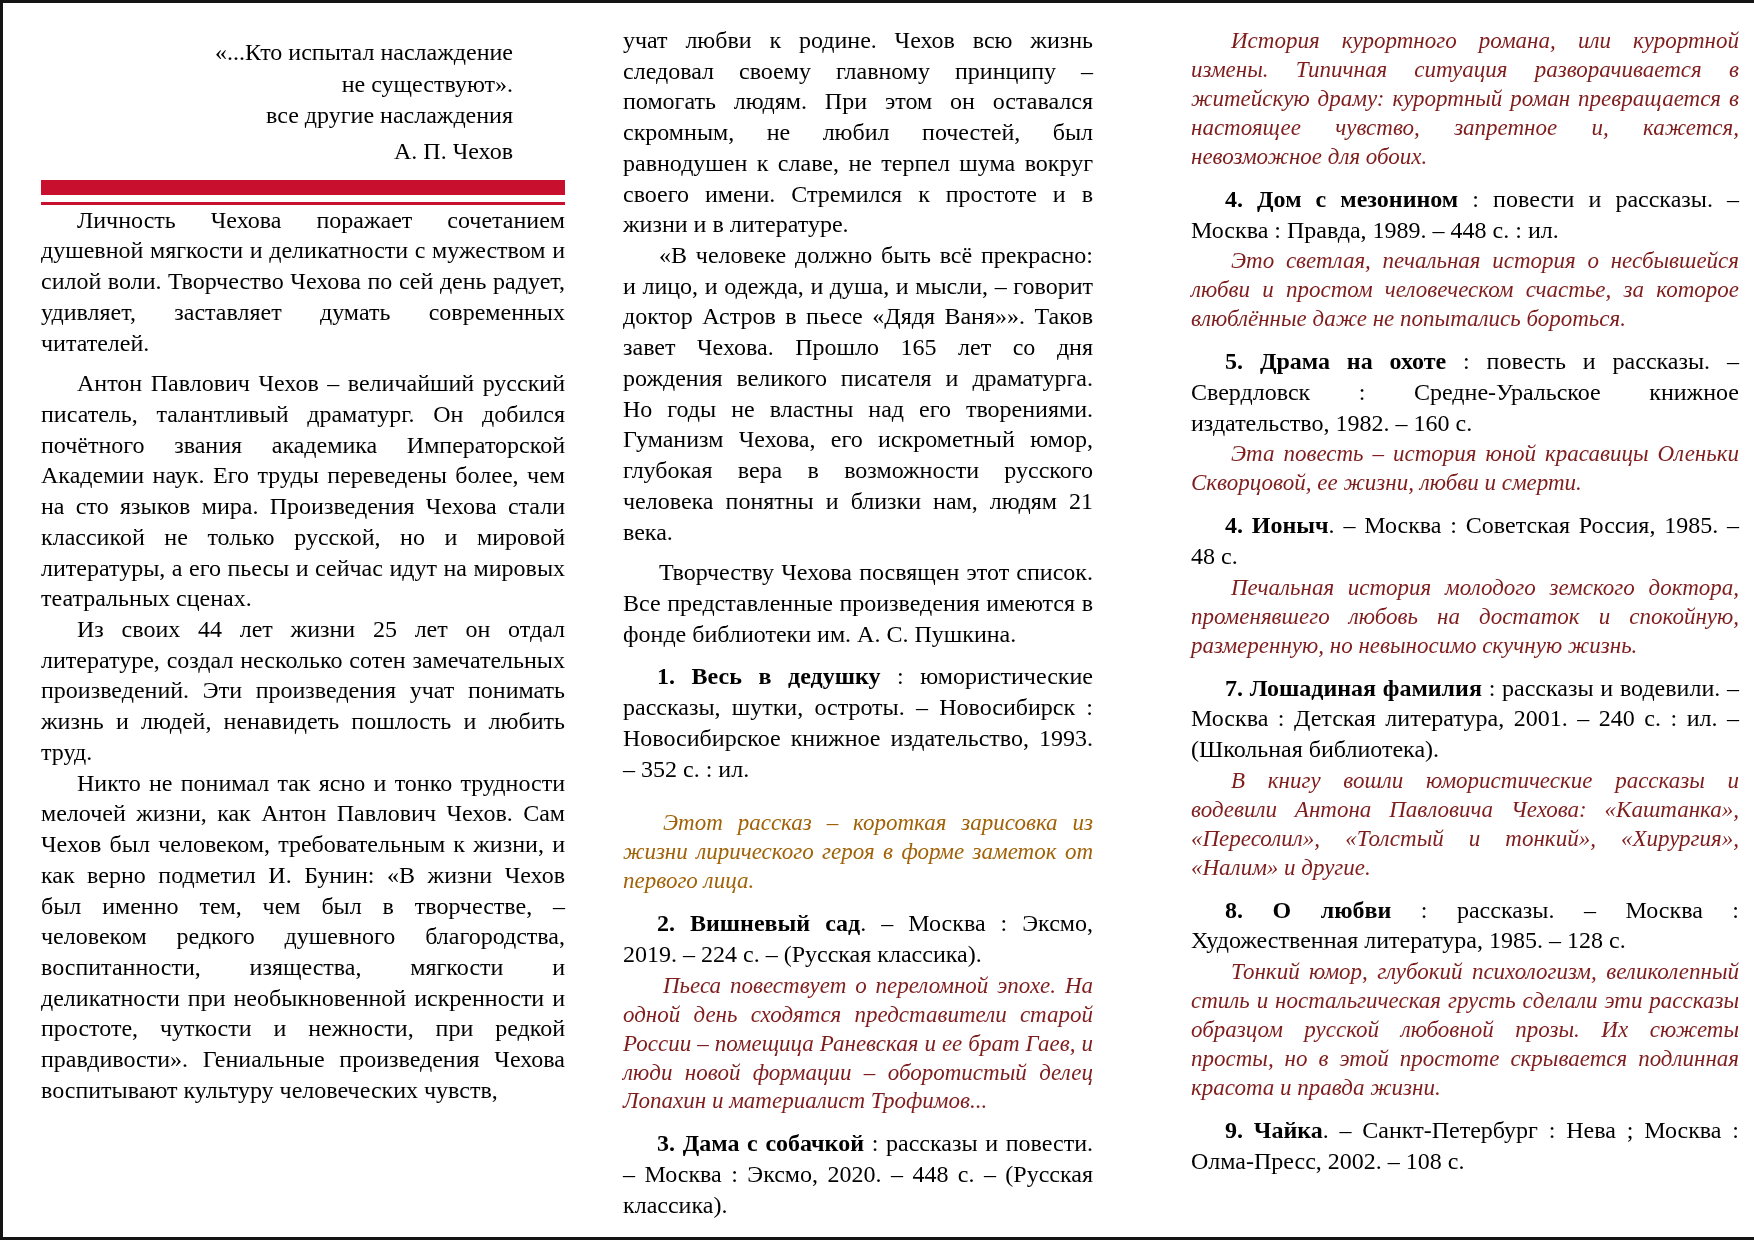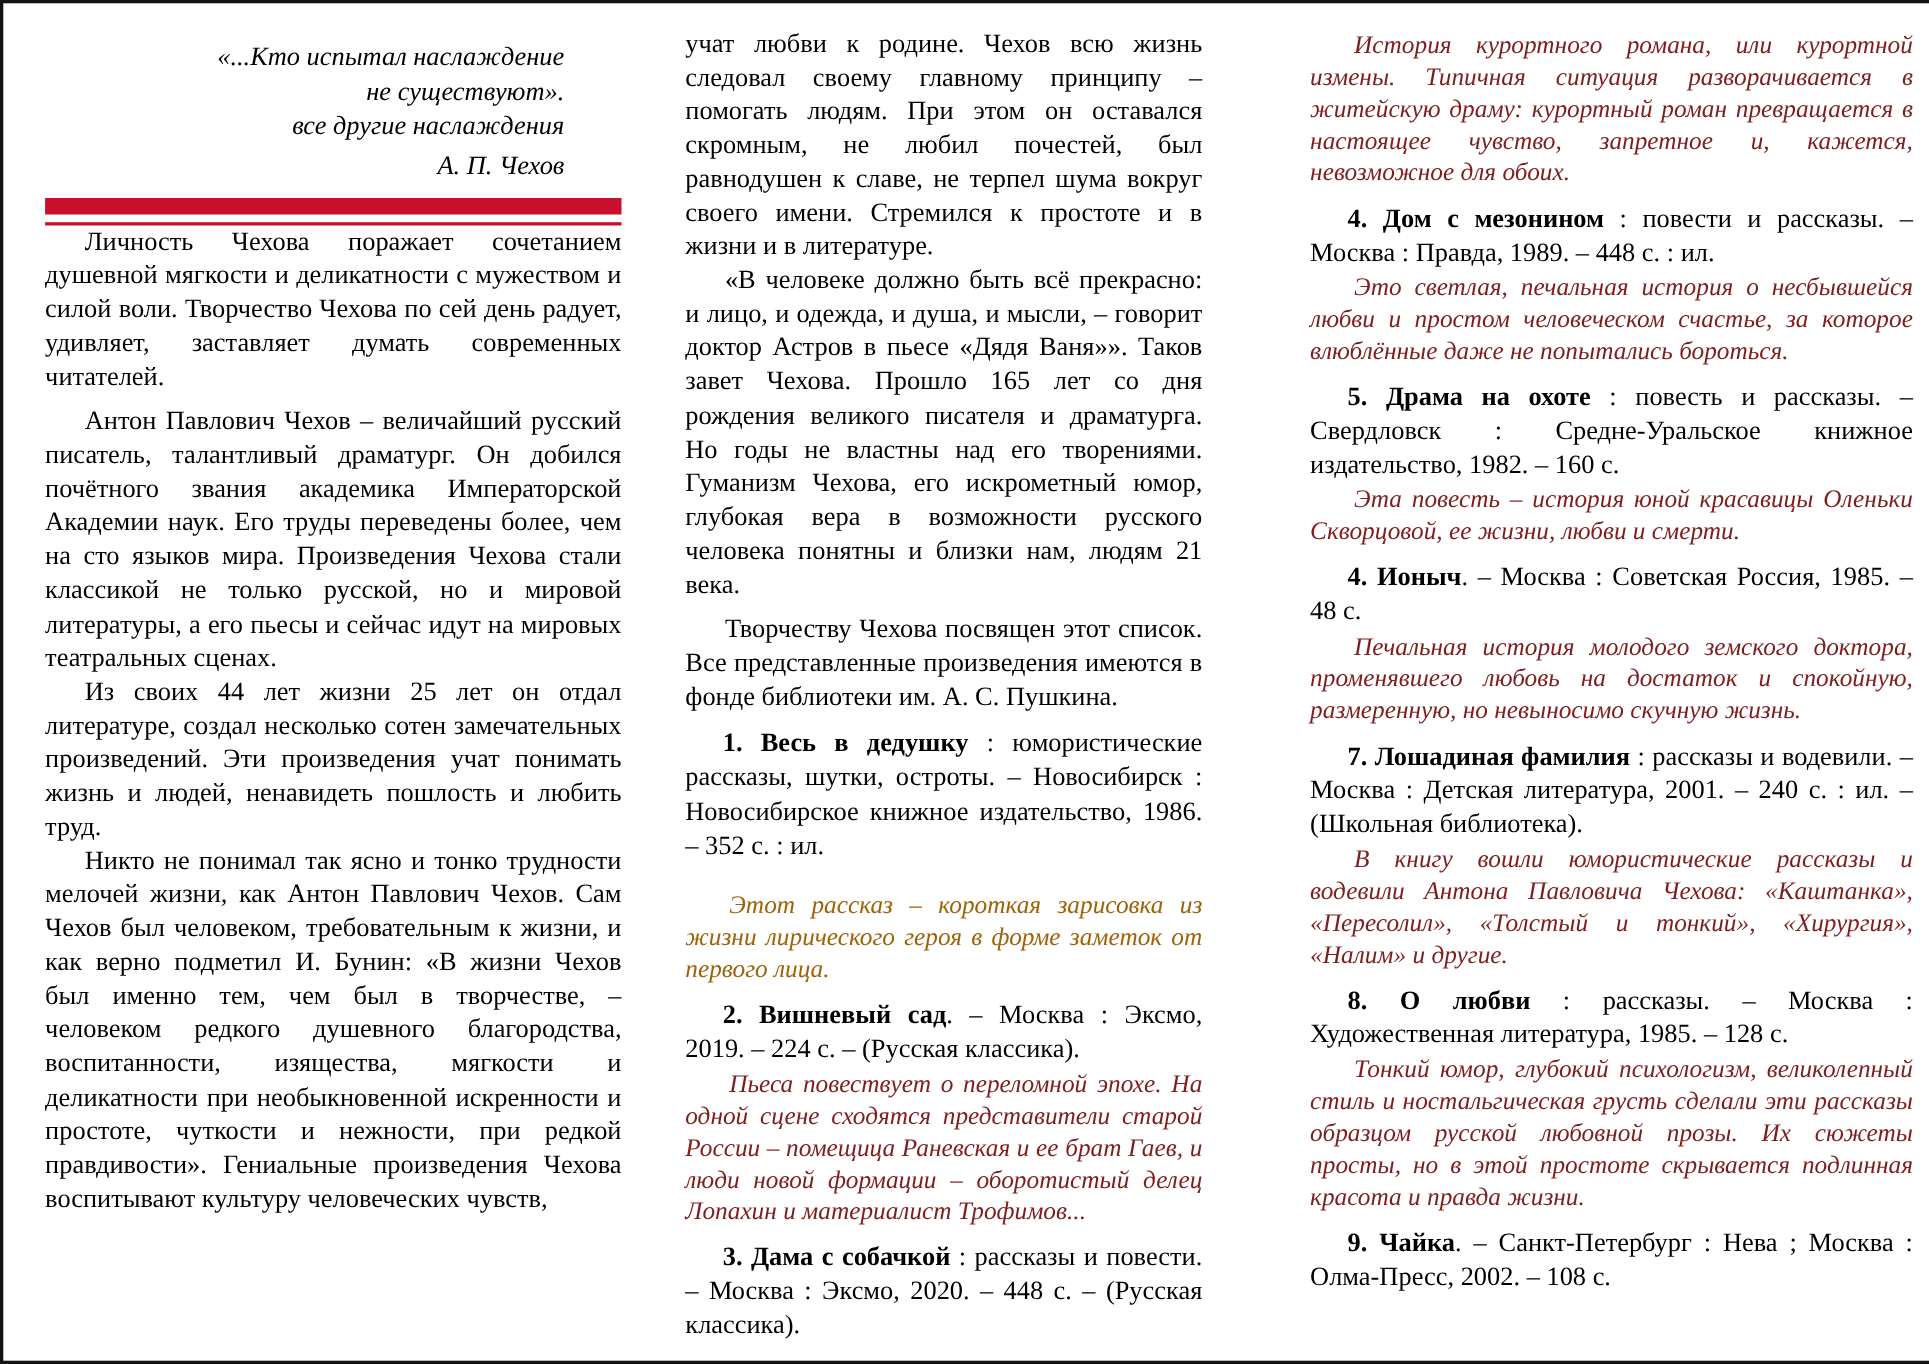--- a/index.html
+++ b/index.html
@@ -29,21 +29,20 @@
   .col {
     position: absolute;
     top: 22px;
   }
   .col1 { left: 38px;  width: 524px; }
   .col2 { left: 620px; width: 470px; }
   .col3 { left: 1188px; width: 548px; }
 
   .epigraph {
     text-align: right;
-    font-style: italic;
     font-size: 24px;
     line-height: 1.32;
     padding-right: 52px;
     padding-top: 12px;
   }
   .epigraph-author {
     margin-top: 4px;
   }
   .bar-thick {
     height: 15px;
@@ -104,25 +103,25 @@
     <p class="body indent spaced">Антон Павлович Чехов – величайший русский писатель, талантливый драматург. Он добился почётного звания академика Императорской Академии наук. Его труды переведены более, чем на сто языков мира. Произведения Чехова стали классикой не только русской, но и мировой литературы, а его пьесы и сейчас идут на мировых театральных сценах.</p>
     <p class="body indent">Из своих 44 лет жизни 25 лет он отдал литературе, создал несколько сотен замечательных произведений. Эти произведения учат понимать жизнь и людей, ненавидеть пошлость и любить труд.</p>
     <p class="body indent">Никто не понимал так ясно и тонко трудности мелочей жизни, как Антон Павлович Чехов. Сам Чехов был человеком, требовательным к жизни, и как верно подметил И. Бунин: «В жизни Чехов был именно тем, чем был в творчестве, – человеком редкого душевного благородства, воспитанности, изящества, мягкости и деликатности при необыкновенной искренности и простоте, чуткости и нежности, при редкой правдивости». Гениальные произведения Чехова воспитывают культуру человеческих чувств,</p>
   </div>
 
   <div class="col col2">
     <p class="body">учат любви к родине. Чехов всю жизнь следовал своему главному принципу – помогать людям. При этом он оставался скромным, не любил почестей, был равнодушен к славе, не терпел шума вокруг своего имени. Стремился к простоте и в жизни и в литературе.</p>
     <p class="body indent">«В человеке должно быть всё прекрасно: и лицо, и одежда, и душа, и мысли, – говорит доктор Астров в пьесе «Дядя Ваня»». Таков завет Чехова. Прошло 165 лет со дня рождения великого писателя и драматурга. Но годы не властны над его творениями. Гуманизм Чехова, его искрометный юмор, глубокая вера в возможности русского человека понятны и близки нам, людям 21 века.</p>
     <p class="body indent spaced">Творчеству Чехова посвящен этот список. Все представленные произведения имеются в фонде библиотеки им. А. С. Пушкина.</p>
 
-    <p class="entry"><span class="entry-title">1. Весь в дедушку</span><span> : юмористические рассказы, шутки, остроты. – Новосибирск : Новосибирское книжное издательство, 1986. – 352 с. : ил.</span></p>
+    <p class="entry"><span class="entry-title">1. Весь в дедушку</span><span> : юмористические рассказы, шутки, остроты. – Новосибирск : Новосибирское книжное издательство, 1993. – 352 с. : ил.</span></p>
     <p class="annot annot-navy">Этот рассказ – короткая зарисовка из жизни лирического героя в форме заметок от первого лица.</p>
 
     <p class="entry"><span class="entry-title">2. Вишневый сад</span><span>. – Москва : Эксмо, 2019. – 224 с. – (Русская классика).</span></p>
-    <p class="annot">Пьеса повествует о переломной эпохе. На одной сцене сходятся представители старой России – помещица Раневская и ее брат Гаев, и люди новой формации – оборотистый делец Лопахин и материалист Трофимов...</p>
+    <p class="annot">Пьеса повествует о переломной эпохе. На одной день сходятся представители старой России – помещица Раневская и ее брат Гаев, и люди новой формации – оборотистый делец Лопахин и материалист Трофимов...</p>
 
     <p class="entry"><span class="entry-title">3. Дама с собачкой</span><span> : рассказы и повести. – Москва : Эксмо, 2020. – 448 с. – (Русская классика).</span></p>
   </div>
 
   <div class="col col3">
     <p class="annot">История курортного романа, или курортной измены. Типичная ситуация разворачивается в житейскую драму: курортный роман превращается в настоящее чувство, запретное и, кажется, невозможное для обоих.</p>
 
     <p class="entry"><span class="entry-title">4. Дом с мезонином</span><span> : повести и рассказы. – Москва : Правда, 1989. – 448 с. : ил.</span></p>
     <p class="annot">Это светлая, печальная история о несбывшейся любви и простом человеческом счастье, за которое влюблённые даже не попытались бороться.</p>
 

